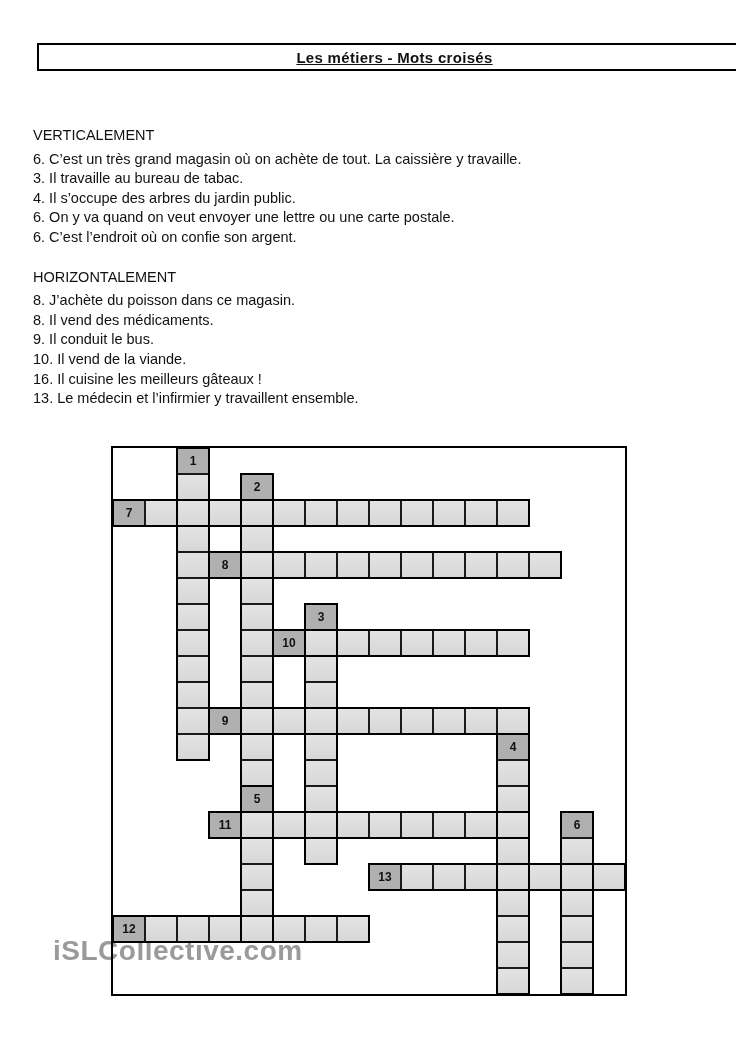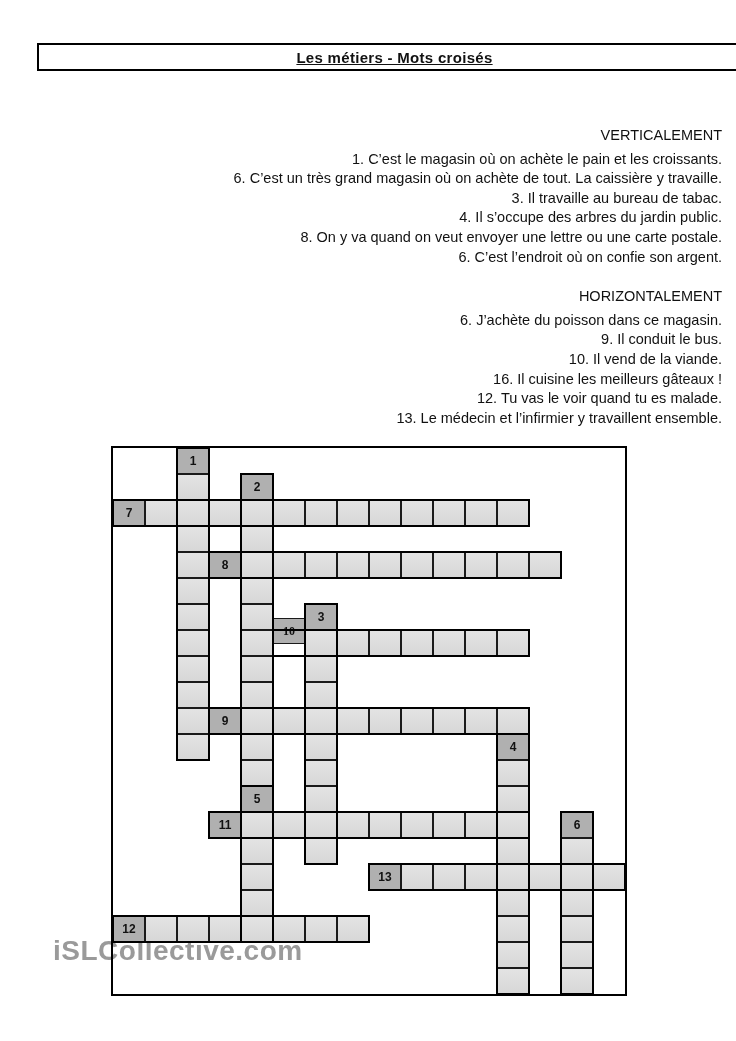--- a/index.html
+++ b/index.html
@@ -26,22 +26,22 @@
     letter-spacing: 0.3px;
   }
 
   .instruction {
     position: absolute; left: 45px; top: 90px;
     font-size: 15px; font-weight: bold;
     letter-spacing: 0.2px;
   }
 
   .clues {
-    position: absolute; left: 62px; top: 126px; width: 660px;
-    font-size: 14.5px; line-height: 19.6px; text-align: right;
+    position: absolute; left: 33px; top: 126px; width: 660px;
+    font-size: 14.5px; line-height: 19.6px;
   }
   .clues .heading { margin-bottom: 4px; }
   .clues .section + .section .heading { margin-top: 20px; }
 
   .watermark {
     position: absolute; left: 53px; top: 935px;
     font-size: 28px; font-weight: bold;
     color: #9a9a9a; letter-spacing: 0.5px;
     z-index: 0;
   }
@@ -80,36 +80,35 @@
 
   <div class="title-box">
     <span class="title">Les métiers - Mots croisés</span>
   </div>
 
 
   <div class="clues">
     <div class="section">
       <div class="heading">VERTICALEMENT</div>
       <div class="items">
-          <div>1. C’est le magasin où on achète le pain et les croissants.</div>
           <div>6. C’est un très grand magasin où on achète de tout. La caissière y travaille.</div>
           <div>3. Il travaille au bureau de tabac.</div>
           <div>4. Il s’occupe des arbres du jardin public.</div>
-          <div>8. On y va quand on veut envoyer une lettre ou une carte postale.</div>
+          <div>6. On y va quand on veut envoyer une lettre ou une carte postale.</div>
           <div>6. C’est l’endroit où on confie son argent.</div>
         </div>
     </div>
     <div class="section">
       <div class="heading">HORIZONTALEMENT</div>
       <div class="items">
-          <div>6. J’achète du poisson dans ce magasin.</div>
+          <div>8. J’achète du poisson dans ce magasin.</div>
+          <div>8. Il vend des médicaments.</div>
           <div>9. Il conduit le bus.</div>
           <div>10. Il vend de la viande.</div>
           <div>16. Il cuisine les meilleurs gâteaux !</div>
-          <div>12. Tu vas le voir quand tu es malade.</div>
           <div>13. Le médecin et l’infirmier y travaillent ensemble.</div>
         </div>
     </div>
   </div>
 
   <div class="watermark">iSLCollective.com</div>
 
   <div class="grid">
       <div class="cell" style="left: 64px; top: 26px;"></div>
       <div class="cell" style="left: 64px; top: 52px;"></div>
@@ -211,21 +210,21 @@
       <div class="cell" style="left: 384px; top: 260px;"></div>
       <div class="cell numbered" style="left: 96px; top: 260px;">9</div>
       <div class="word-outline" style="left: 95px; top: 259px; width: 322px; height: 28px;"></div>
       <div class="cell" style="left: 192px; top: 182px;"></div>
       <div class="cell" style="left: 224px; top: 182px;"></div>
       <div class="cell" style="left: 256px; top: 182px;"></div>
       <div class="cell" style="left: 288px; top: 182px;"></div>
       <div class="cell" style="left: 320px; top: 182px;"></div>
       <div class="cell" style="left: 352px; top: 182px;"></div>
       <div class="cell" style="left: 384px; top: 182px;"></div>
-      <div class="cell numbered" style="left: 160px; top: 170px; font-family: Liberation Serif, serif;">10</div>
+      <div class="cell numbered" style="left: 160px; top: 182px;">10</div>
       <div class="word-outline" style="left: 159px; top: 181px; width: 258px; height: 28px;"></div>
       <div class="cell" style="left: 128px; top: 364px;"></div>
       <div class="cell" style="left: 160px; top: 364px;"></div>
       <div class="cell" style="left: 192px; top: 364px;"></div>
       <div class="cell" style="left: 224px; top: 364px;"></div>
       <div class="cell" style="left: 256px; top: 364px;"></div>
       <div class="cell" style="left: 288px; top: 364px;"></div>
       <div class="cell" style="left: 320px; top: 364px;"></div>
       <div class="cell" style="left: 352px; top: 364px;"></div>
       <div class="cell" style="left: 384px; top: 364px;"></div>

